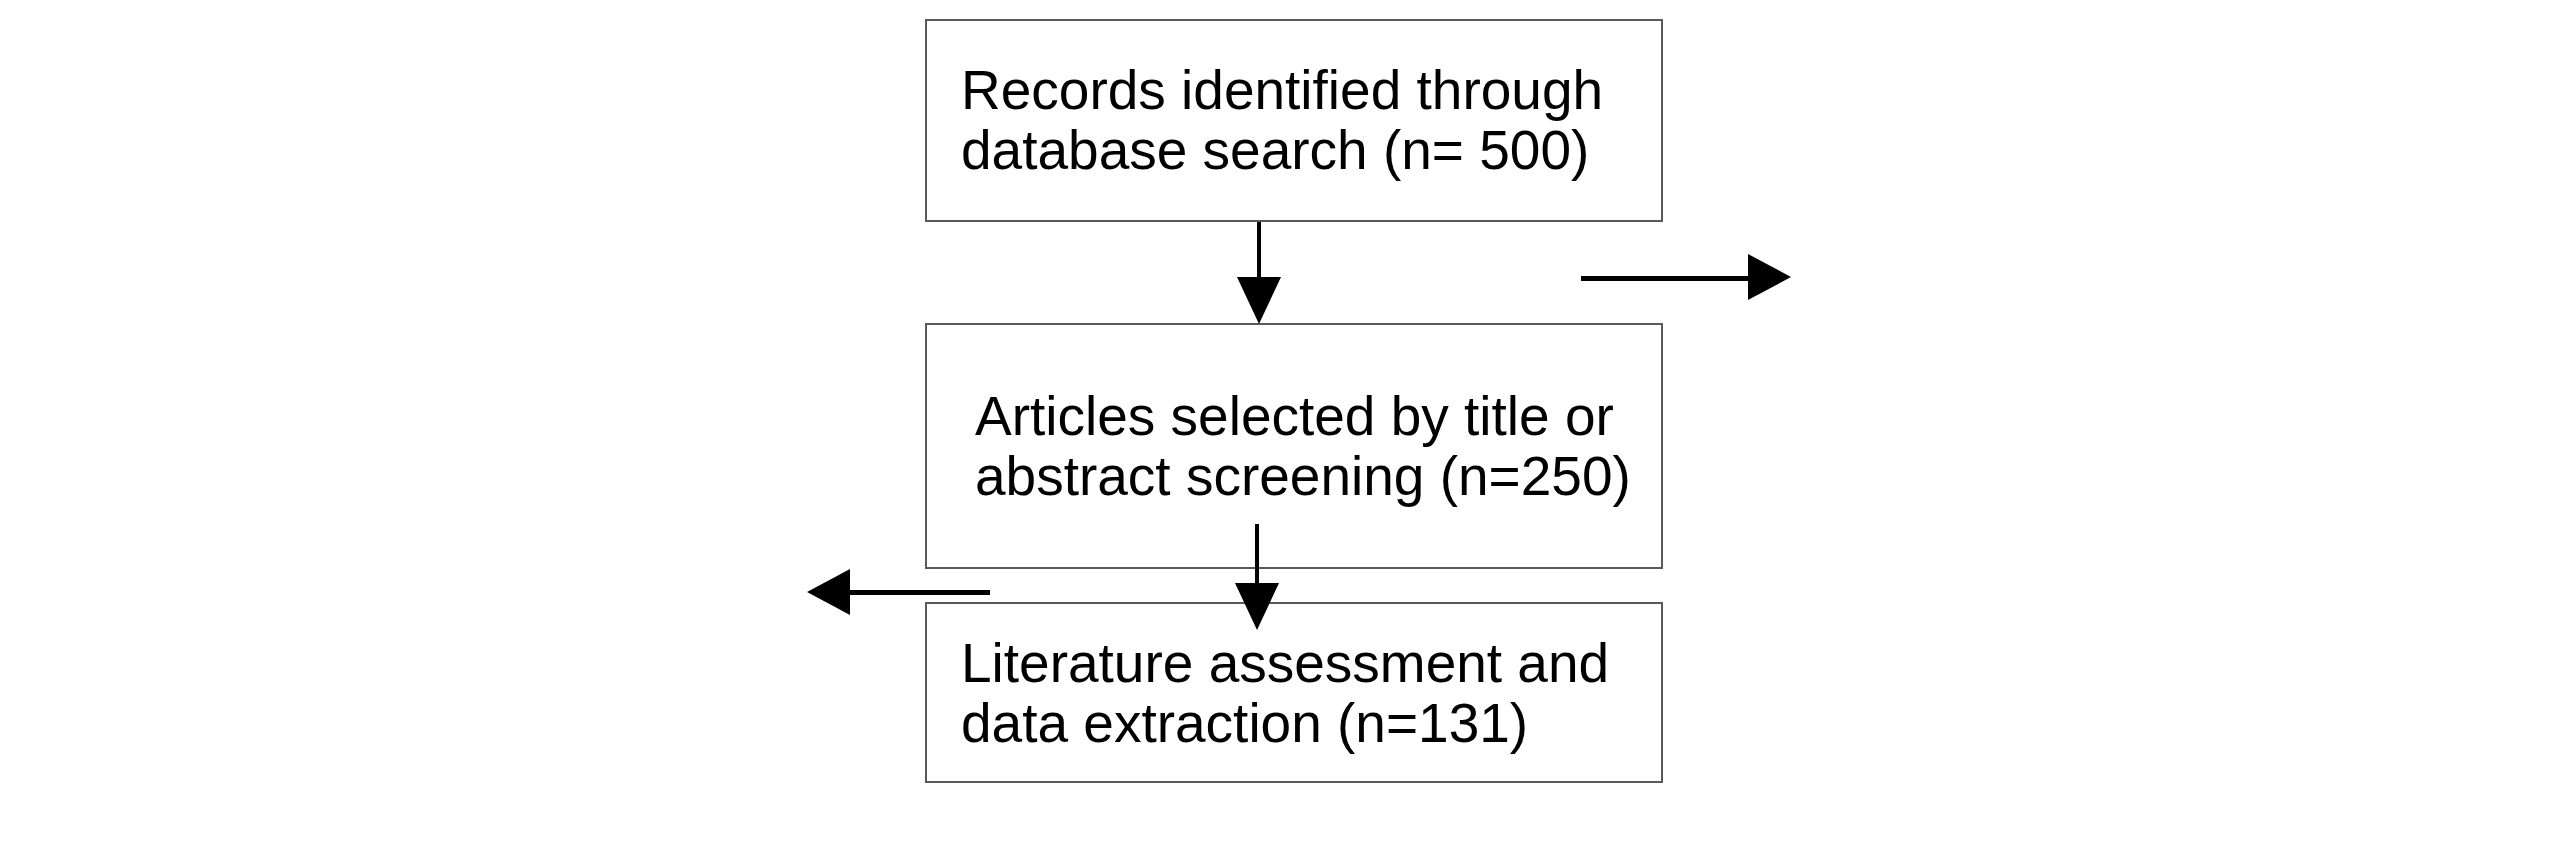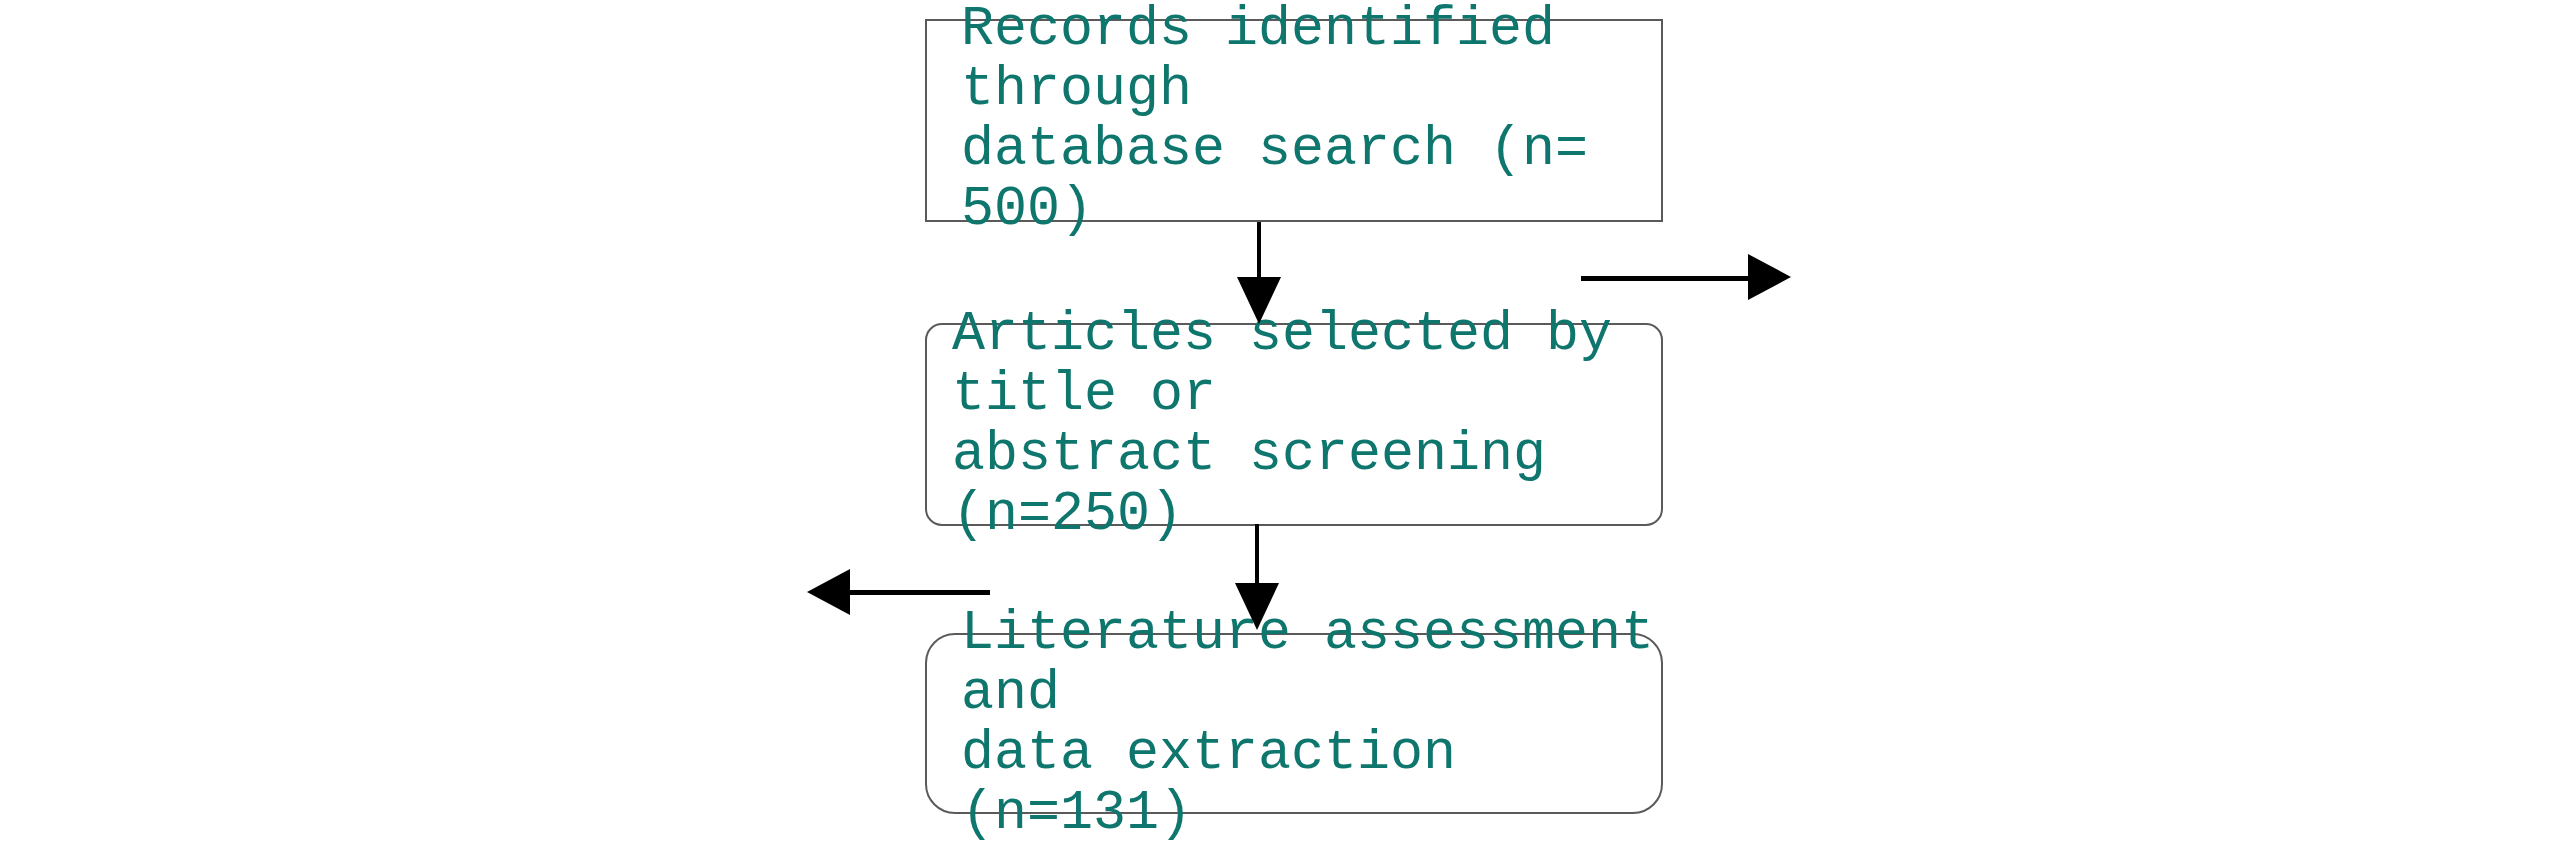--- a/index.html
+++ b/index.html
@@ -5,44 +5,44 @@
   html, body {
     margin: 0;
     padding: 0;
     background: #ffffff;
   }
   #canvas {
     position: relative;
     width: 2576px;
     height: 854px;
     background: #ffffff;
-    font-family: Liberation Mono, monospace;
-    color: #0f766e;
+    font-family: Liberation Sans, sans-serif;
+    color: #000000;
     overflow: hidden;
   }
   .box {
     position: absolute;
     box-sizing: border-box;
     border: 2.8px solid #5a5a5a;
     background: #ffffff;
     font-size: 55px;
     line-height: 60px;
     white-space: pre-line;
   }
   .box .box-text {
     white-space: pre-line;
   }
   .v-center {
     display: flex;
     align-items: center;
   }
   
   #box-records    { left: 925px;  top: 18.6px;  width: 738px; height: 203px; padding-left: 34px; }
-  #box-screening  { left: 925px;  top: 323px; width: 738px; height: 203px; padding-left: 25px; border-radius: 17px; }
-  #box-assessment { left: 925px;  top: 633px; width: 738px; height: 181px; padding-left: 34px; border-radius: 30px; }
+  #box-screening  { left: 925px;  top: 323px; width: 738px; height: 246px; padding-left: 48px; }
+  #box-assessment { left: 925px;  top: 602px; width: 738px; height: 181px; padding-left: 34px; }
   #box-excl-second{ left: 17px;   top: 477px; width: 745px; height: 275px; padding: 26px 18.6px 0 34px; }
   #box-excl-first { left: 1837px; top: 98px; width: 693px; height: 556px; padding: 32px 18.6px 0 34px; }
   
   .arrow, .arrow-line, .arrow-head { position: absolute; }
   .vline { width: 3.7px;  background: #000000; }
   .hline { height: 4.7px; background: #000000; }
   .head-down {
     width: 0; height: 0;
     border-left: 22.4px solid transparent;
     border-right: 22.4px solid transparent;

